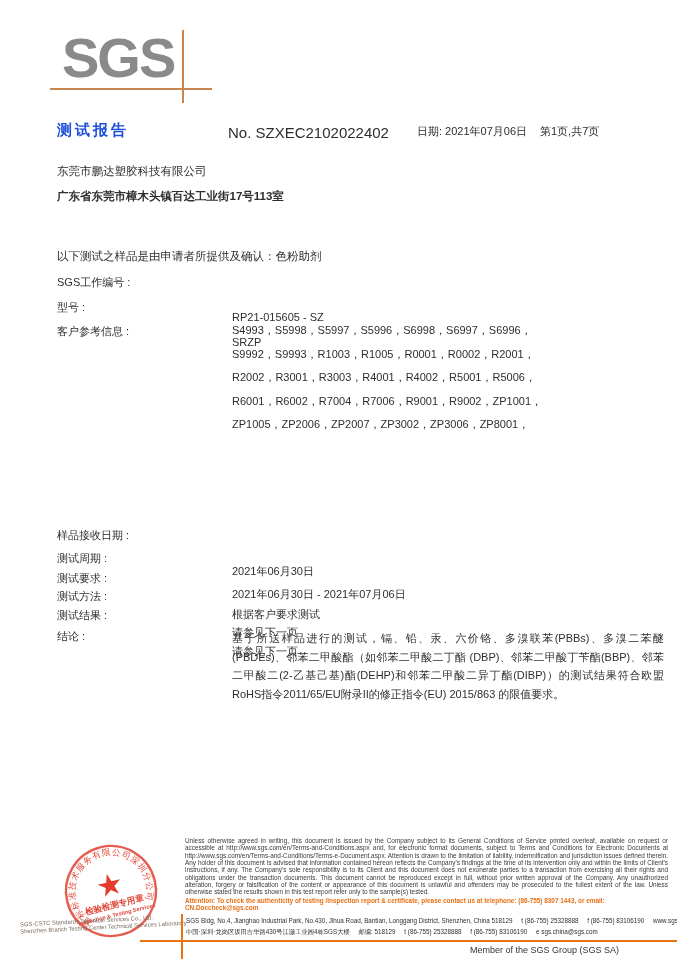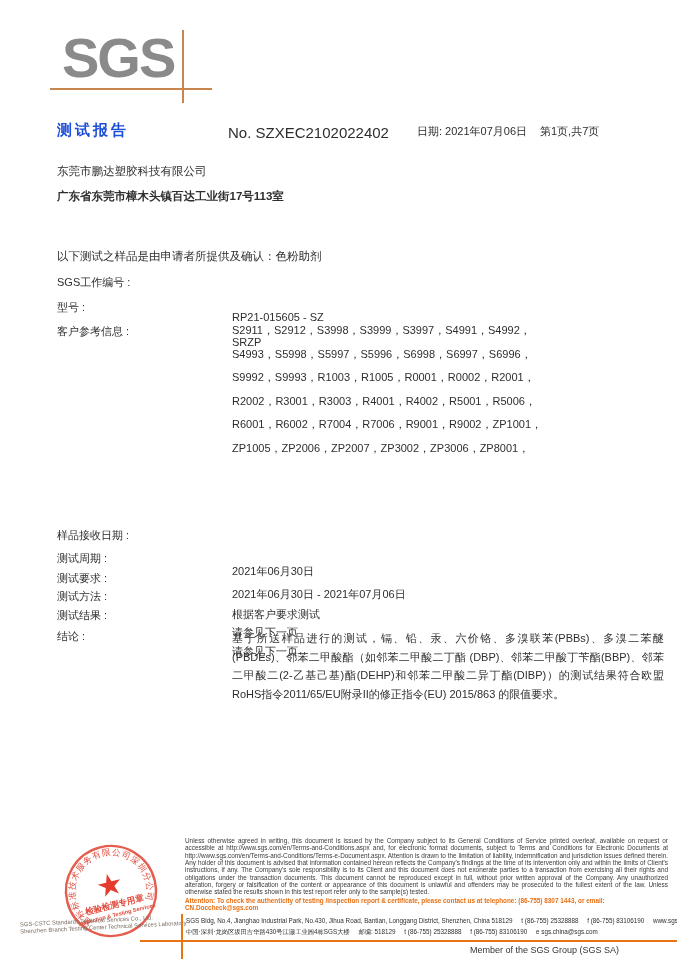--- a/index.html
+++ b/index.html
@@ -83,21 +83,20 @@
     <span class="flabel">SGS工作编号 :</span>
     <span class="fvalue">RP21-015605 - SZ</span>
   </div>
   <div class="frow" style="top:300px">
     <span class="flabel">型号 :</span>
     <span class="fvalue">SRZP</span>
   </div>
   <div class="frow" style="top:324px">
     <span class="flabel">客户参考信息 :</span>
     <div class="ref-lines">
-      <div>S2911，S2912，S3998，S3999，S3997，S4991，S4992，</div>
       <div>S4993，S5998，S5997，S5996，S6998，S6997，S6996，</div>
       <div>S9992，S9993，R1003，R1005，R0001，R0002，R2001，</div>
       <div>R2002，R3001，R3003，R4001，R4002，R5001，R5006，</div>
       <div>R6001，R6002，R7004，R7006，R9001，R9002，ZP1001，</div>
       <div>ZP1005，ZP2006，ZP2007，ZP3002，ZP3006，ZP8001，</div>
     </div>
   </div>
   <div class="frow" style="top:528px">
     <span class="flabel">样品接收日期 :</span>
     <span class="fvalue">2021年06月30日</span>

